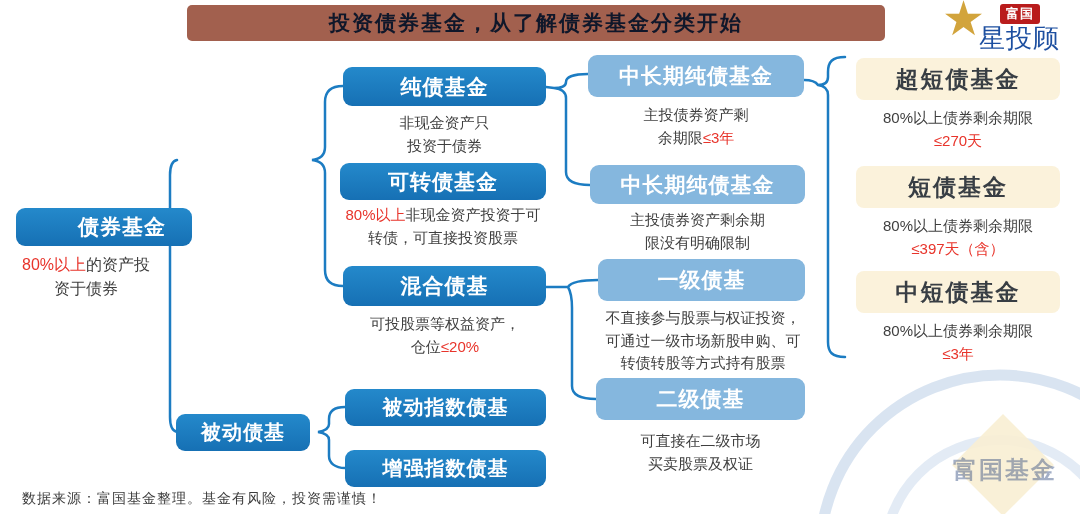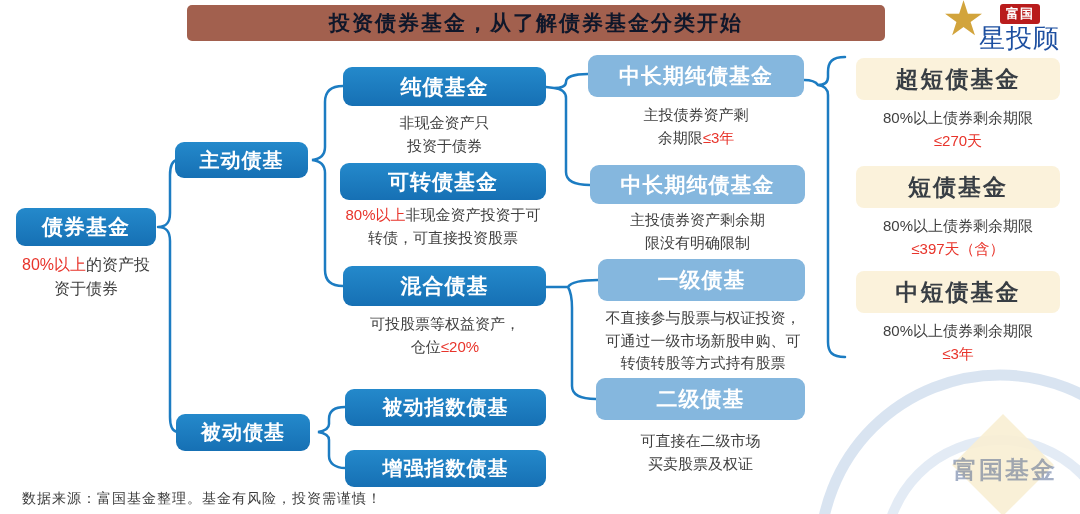--- a/index.html
+++ b/index.html
@@ -60,27 +60,26 @@
   </svg>
 
   <div class="abs title-bar">投资债券基金，从了解债券基金分类开始</div>
 
   <div class="abs logo">
     <span class="star">★</span>
     <span class="brand">富国</span>
     <span class="product">星投顾</span>
   </div>
 
-  <div class="abs node box-blue" style="left:16px;top:208px;width:140px;height:38px;">债券基金</div>
+  <div class="abs node box-blue" style="left:16px;top:208px;width:140px;height:38px;padding-left:36px;">债券基金</div>
   <div class="abs note" style="left:0px;top:253px;width:172px;font-size:16px;">
     <span class="line"><span class="red">80%以上</span><span>的资产投</span></span>
     <span class="line">资于债券</span>
   </div>
 
-  <div class="abs node box-blue" style="left:175px;top:142px;width:133px;height:36px;font-size:20px;">主动债基</div>
   <div class="abs node box-blue" style="left:176px;top:414px;width:134px;height:37px;font-size:20px;">被动债基</div>
 
   <div class="abs node box-blue" style="left:343px;top:67px;width:203px;height:39px;">纯债基金</div>
   <div class="abs note" style="left:343px;top:112px;width:203px;">
     <span class="line">非现金资产只</span>
     <span class="line">投资于债券</span>
   </div>
 
   <div class="abs node box-blue" style="left:340px;top:163px;width:206px;height:37px;">可转债基金</div>
   <div class="abs note" style="left:328px;top:204px;width:230px;">

